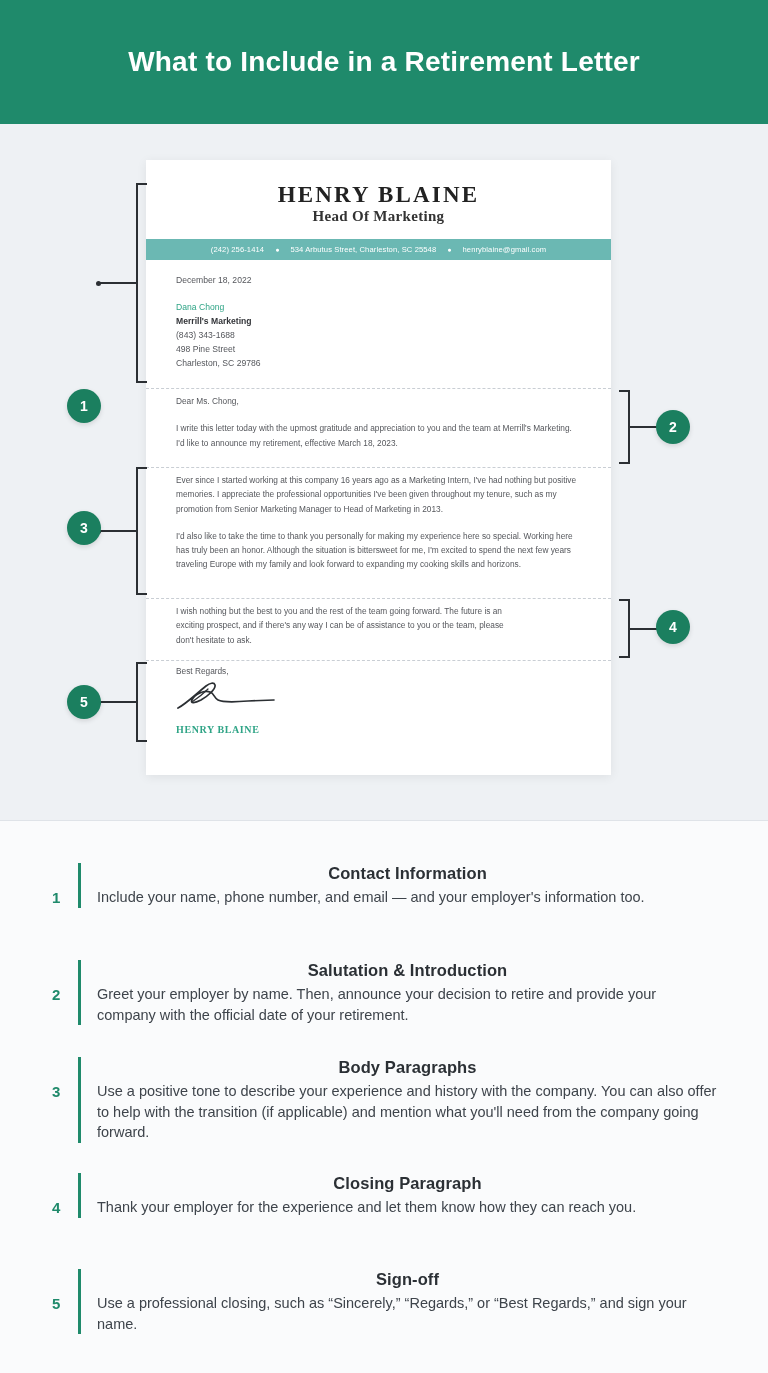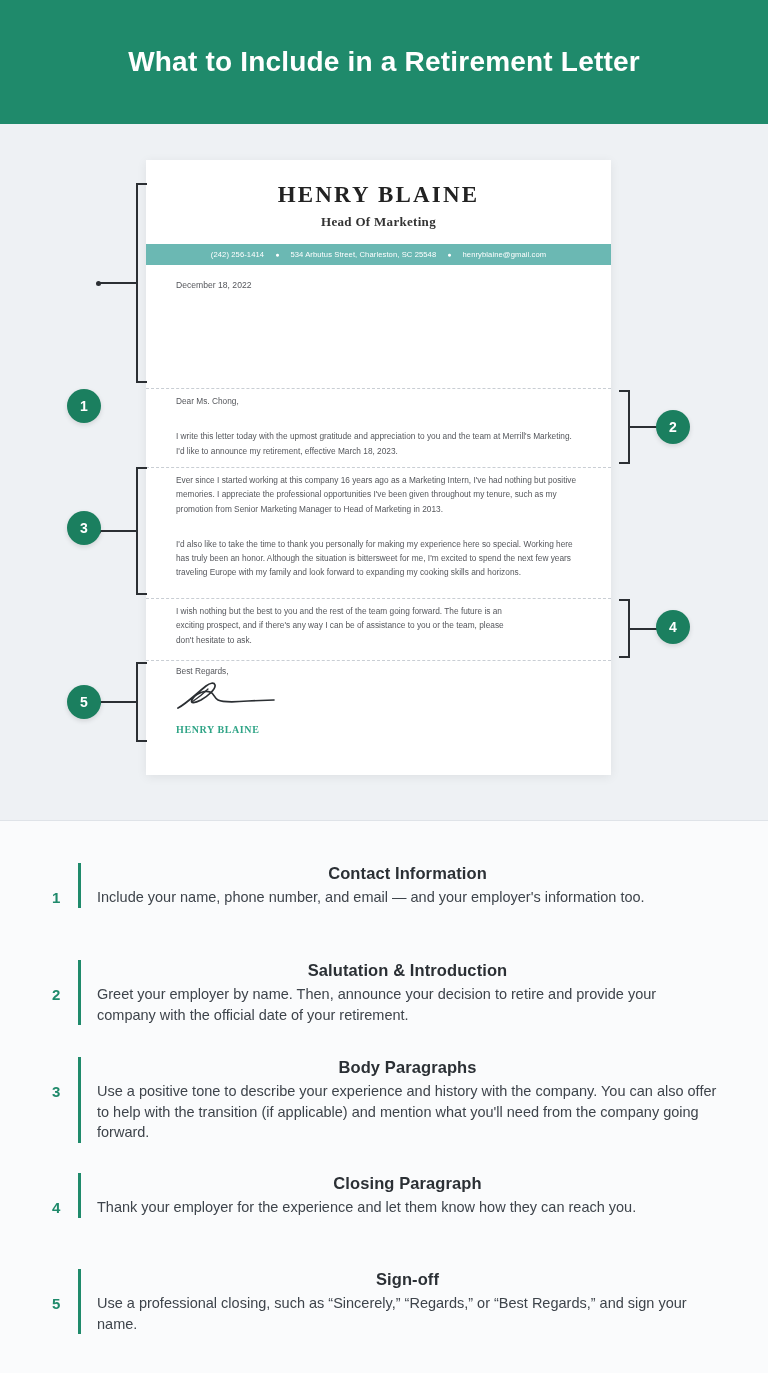--- a/index.html
+++ b/index.html
@@ -60,24 +60,23 @@
   }
   .letter-name {
     font-family: "Liberation Serif", serif;
     font-size: 23px;
     font-weight: bold;
     letter-spacing: 2.2px;
     color: #222222;
   }
   .letter-role {
     font-family: "Liberation Serif", serif;
-    font-size: 13px;
+    font-size: 15px;
     font-weight: bold;
     color: #333333;
-    margin-top: 6px;
     letter-spacing: 0.3px;
   }
 
   .contact-bar {
     margin-top: 14px;
     height: 21px;
     background: #6bb8b3;
     display: flex;
     align-items: center;
     justify-content: center;
@@ -124,21 +123,21 @@
     color: #55575c;
     line-height: 1.72;
   }
   .blk { padding: 0 30px; }
 
   .salutation-block { position: absolute; left: 0; top: 234px; width: 465px; }
   .body-block       { position: absolute; left: 0; top: 313px; width: 465px; }
   .closing-block    { position: absolute; left: 0; top: 444px; width: 397px; }
   .signoff-block    { position: absolute; left: 0; top: 506px; width: 515px; }
 
-  .para + .para { margin-top: 21px; }
+  .para + .para { margin-top: 13px; }
 
   .sig-label { font-size: 8.3px; color: #55575c; }
   .sig-svg   { margin: 2px 0 0 -2px; display:block; }
   .sig-name  {
     font-family: "Liberation Serif", serif;
     font-size: 10px;
     font-weight: bold;
     letter-spacing: 0.6px;
     color: #2fa486;
     margin-top: 12px;
@@ -268,20 +267,27 @@
       <div class="contact-bar">
         <span class="ci">(242) 256-1414</span>
         <span class="dot">●</span>
         <span class="ci">534 Arbutus Street, Charleston, SC 25548</span>
         <span class="dot">●</span>
         <span class="ci">henryblaine@gmail.com</span>
       </div>
 
       <div class="letter-body">
         <div class="date-line">December 18, 2022</div>
+        <div class="recipient">
+          <div class="rec-name">Dana Chong</div>
+          <div class="rec-comp">Merrill's Marketing</div>
+          <div class="rec-line">(843) 343-1688</div>
+          <div class="rec-line">498 Pine Street</div>
+          <div class="rec-line">Charleston, SC 29786</div>
+        </div>
       </div>
 
       <div class="sep sep-1"></div>
       <div class="sep sep-2"></div>
       <div class="sep sep-3"></div>
       <div class="sep sep-4"></div>
 
       <div class="salutation-block blk">
         <div class="para">Dear Ms. Chong,</div>
         <div class="para">I write this letter today with the upmost gratitude and appreciation to you and the team at Merrill's Marketing. I'd like to announce my retirement, effective March 18, 2023.</div>

